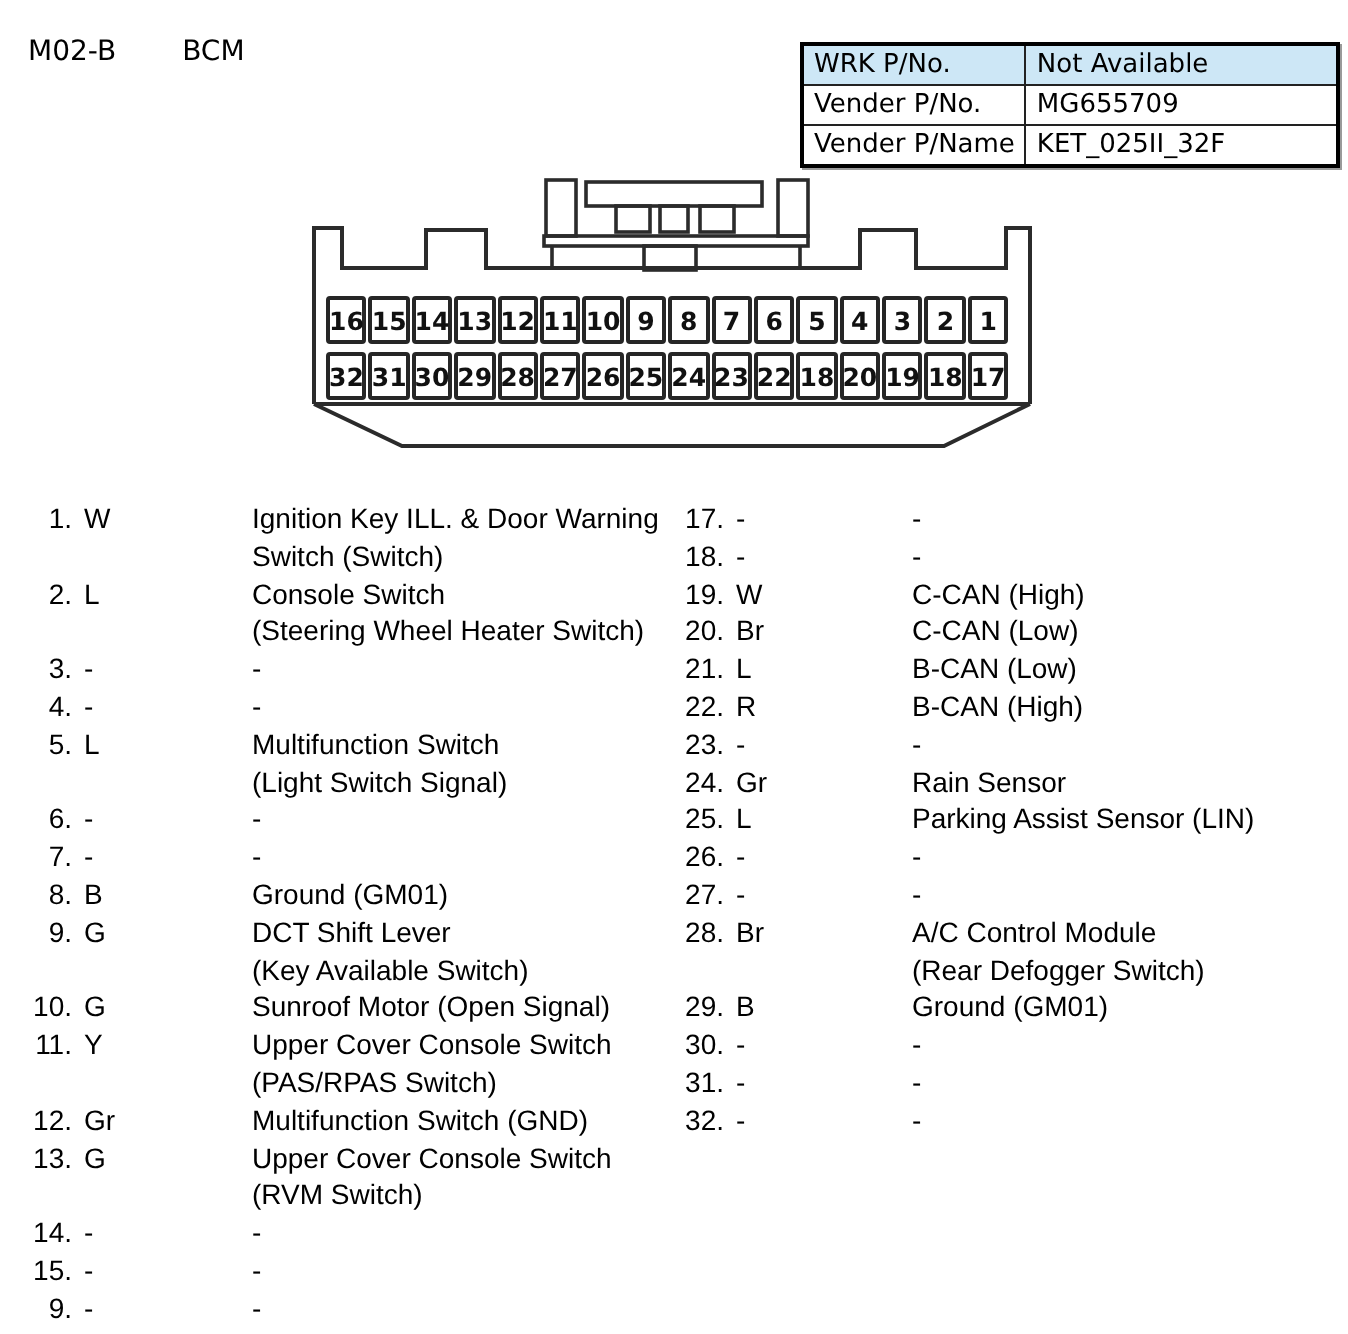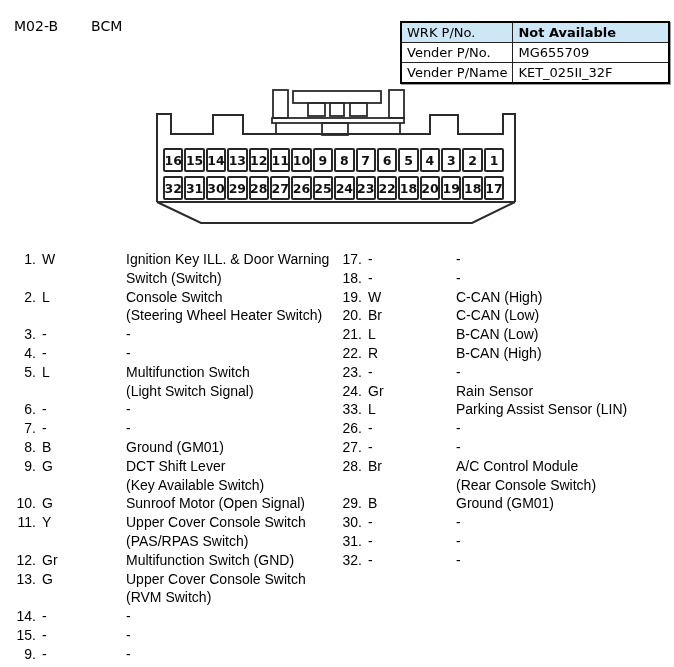--- a/index.html
+++ b/index.html
@@ -81,21 +81,21 @@
 
   <div class="title">
     <span>M02-B</span>
     <span>BCM</span>
   </div>
 
   <table class="info">
     <tbody>
         <tr class="hl">
       <td class="lbl" style="background: rgb(205, 231, 246);">WRK P/No.</td>
-      <td class="val" style="background: rgb(205, 231, 246); font-weight: bold;">Not Available</td>
+      <td class="val" style="background: rgb(205, 231, 246);">Not Available</td>
     </tr>
     <tr>
       <td class="lbl">Vender P/No.</td>
       <td class="val">MG655709</td>
     </tr>
     <tr>
       <td class="lbl">Vender P/Name</td>
       <td class="val">KET_025II_32F</td>
     </tr>
   </tbody>
@@ -330,21 +330,21 @@
         </div>
       </div>
       <div class="pin-row">
         <div class="pin-num">24.</div>
         <div class="pin-code">Gr</div>
         <div class="pin-desc">
           <div>Rain Sensor</div>
         </div>
       </div>
       <div class="pin-row">
-        <div class="pin-num">33.</div>
+        <div class="pin-num">25.</div>
         <div class="pin-code">L</div>
         <div class="pin-desc">
           <div>Parking Assist Sensor (LIN)</div>
         </div>
       </div>
       <div class="pin-row">
         <div class="pin-num">26.</div>
         <div class="pin-code">-</div>
         <div class="pin-desc">
           <div>-</div>
@@ -355,21 +355,21 @@
         <div class="pin-code">-</div>
         <div class="pin-desc">
           <div>-</div>
         </div>
       </div>
       <div class="pin-row">
         <div class="pin-num">28.</div>
         <div class="pin-code">Br</div>
         <div class="pin-desc">
           <div>A/C Control Module</div>
-          <div>(Rear Console Switch)</div>
+          <div>(Rear Defogger Switch)</div>
         </div>
       </div>
       <div class="pin-row">
         <div class="pin-num">29.</div>
         <div class="pin-code">B</div>
         <div class="pin-desc">
           <div>Ground (GM01)</div>
         </div>
       </div>
       <div class="pin-row">

